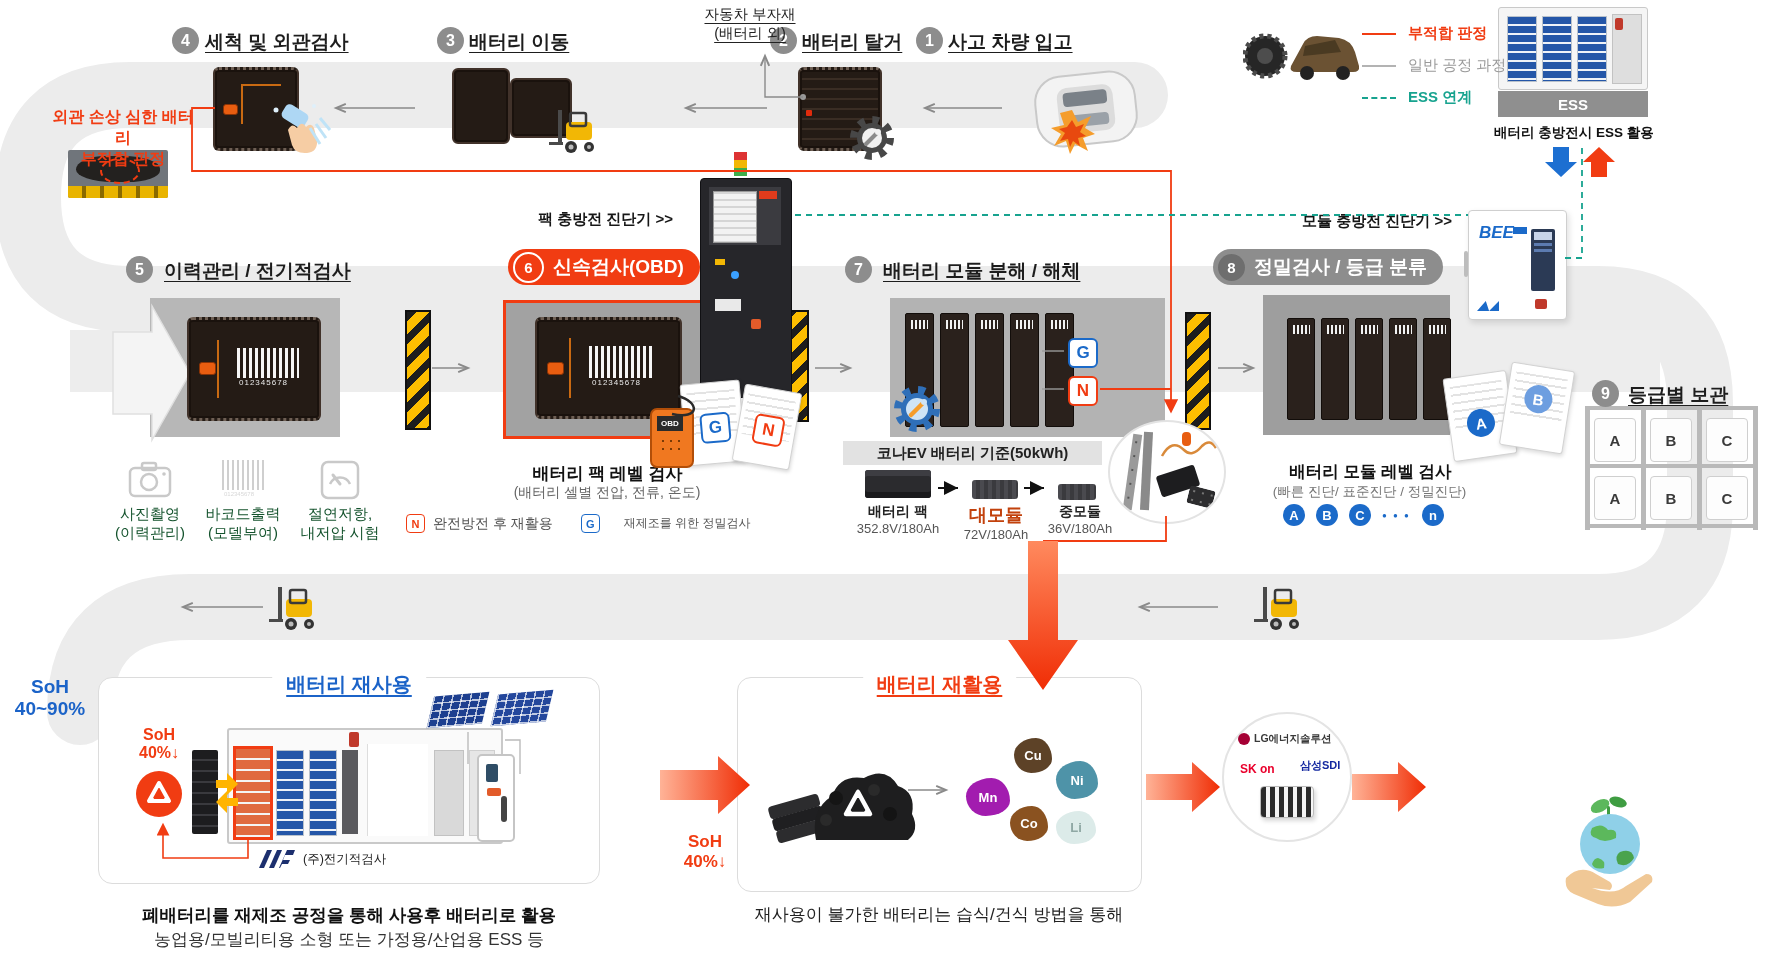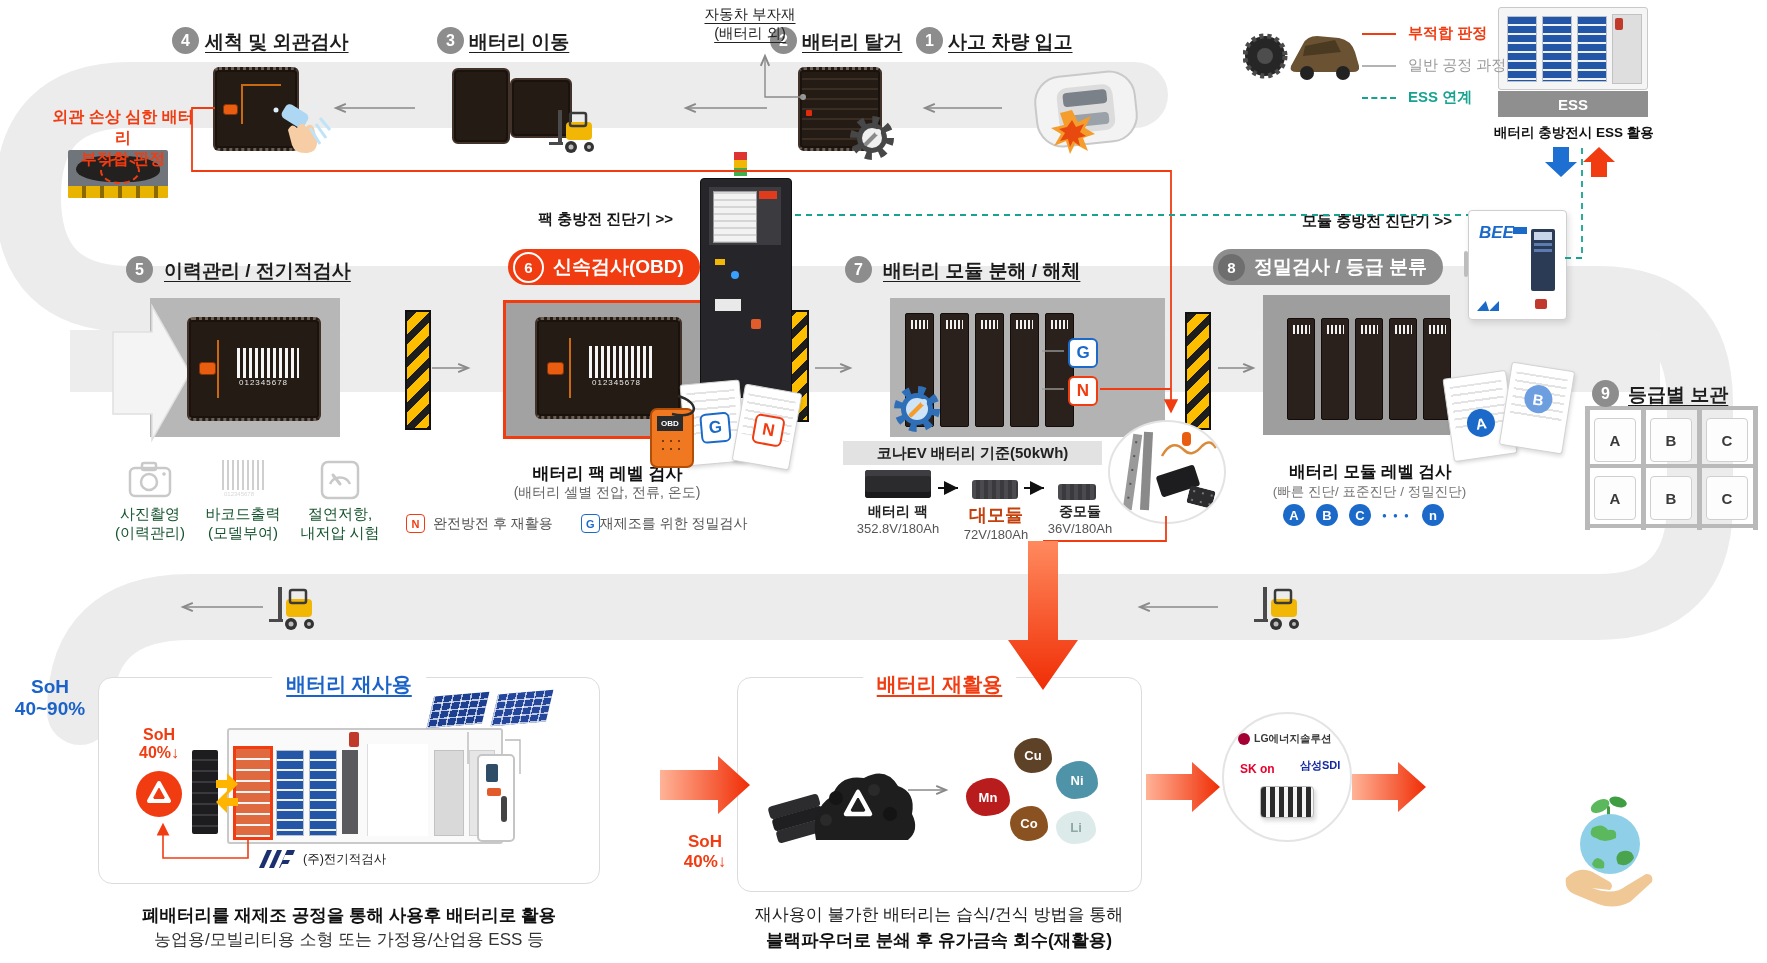--- a/index.html
+++ b/index.html
@@ -263,21 +263,21 @@
     <div class="certlines"></div>
     <div class="abs badge-sq n" style="left:15px;top:26px">N</div>
   </div>
 
   <div class="abs ctr b" style="left:500px;top:462px;width:215px;font-size:17px;color:#111;z-index:7">배터리 팩 레벨 검사</div>
   <div class="abs ctr" style="left:487px;top:484px;width:240px;font-size:14px;color:#666;z-index:7">(배터리 셀별 전압, 전류, 온도)</div>
   <div class="abs" style="left:406px;top:514px;display:flex;align-items:center;z-index:7">
     <div class="badge-sm n">N</div>
     <span style="font-size:14px;color:#555;margin:0 28px 0 8px">완전방전 후 재활용</span>
     <div class="badge-sm g">G</div>
-    <span style="font-size:14px;color:#555;margin-left:0">재제조를 위한 정밀검사</span>
+    <span style="font-size:12px;color:#555;margin-left:24px">재제조를 위한 정밀검사</span>
   </div>
 
   <svg class="abs" style="left:128px;top:460px;z-index:6" width="44" height="40">
     <rect x="2" y="8" width="40" height="28" rx="5" fill="none" stroke="#c9c9c9" stroke-width="2.5"></rect>
     <rect x="14" y="3" width="14" height="7" rx="2" fill="none" stroke="#c9c9c9" stroke-width="2.5"></rect>
     <circle cx="21" cy="22" r="8" fill="none" stroke="#c9c9c9" stroke-width="2.5"></circle>
     <circle cx="36" cy="14" r="1.8" fill="#c9c9c9"></circle>
   </svg>
   <div class="abs" style="left:222px;top:460px;width:42px;height:30px;background:repeating-linear-gradient(90deg,#cfcfcf 0 2px,#fff 2px 5px);z-index:6"></div>
   <div class="abs" style="left:224px;top:491px;font-size:6px;color:#d8d8d8;z-index:6">012345678</div>
@@ -523,26 +523,25 @@
       <g transform="translate(92,58)">
         <polygon points="0,-14 12,8 -12,8" fill="none" stroke="#fff" stroke-width="4.5" stroke-linejoin="round"></polygon>
         <polygon points="0,-17 5,-8 -5,-8" fill="#fff"></polygon>
         <polygon points="13,10 3,10 9,2" fill="#fff"></polygon>
         <polygon points="-13,10 -9,2 -3,10" fill="#fff"></polygon>
       </g>
     </svg>
 
     <div class="abs metal" style="left:276px;top:60px;width:38px;height:35px;background:#5d4227">Cu</div>
     <div class="abs metal" style="left:318px;top:83px;width:42px;height:38px;background:#4e93a8">Ni</div>
-    <div class="abs metal" style="left:228px;top:100px;width:44px;height:38px;background:#b91c1c">Mn</div>
+    <div class="abs metal" style="left:228px;top:100px;width:44px;height:38px;background:#a21caf">Mn</div>
     <div class="abs metal" style="left:272px;top:128px;width:38px;height:35px;background:#8a5220">Co</div>
     <div class="abs metal" style="left:318px;top:133px;width:40px;height:33px;background:#dcebe9;color:#8fa8a4">Li</div>
   </div>
   <div class="abs ctr" style="left:708px;top:903px;width:462px;font-size:17px;color:#222;z-index:7">재사용이 불가한 배터리는 습식/건식 방법을 통해</div>
-  <div class="abs ctr b" style="left:708px;top:928px;width:462px;font-size:17.5px;color:#111;z-index:7">블랙파우더로 분쇄 후 유가금속 회수(재활용)</div>
 
   <div class="abs" style="left:1222px;top:712px;width:126px;height:126px;border-radius:50%;background:#fff;border:2px solid #e4e4e4;z-index:5">
     <div class="abs" style="left:14px;top:18px;display:flex;align-items:center">
       <div style="width:12px;height:12px;border-radius:50%;background:#a50034;margin-right:4px"></div>
       <span style="font-size:10.5px;font-weight:700;color:#3a3a3a">LG에너지솔루션</span>
     </div>
     <div class="abs b" style="left:76px;top:44px;font-size:11px;color:#1428a0">삼성SDI</div>
     <div class="abs b" style="left:16px;top:48px;font-size:12px;color:#ea002c">SK on</div>
     <div class="abs" style="left:36px;top:72px;width:52px;height:30px;background:#fff;border:1.5px solid #bbb;border-radius:4px;background-image:repeating-linear-gradient(90deg,#2b2b2b 0 5px,#f5f5f5 5px 9px);box-shadow:2px 3px 4px rgba(0,0,0,.15)"></div>
   </div>

